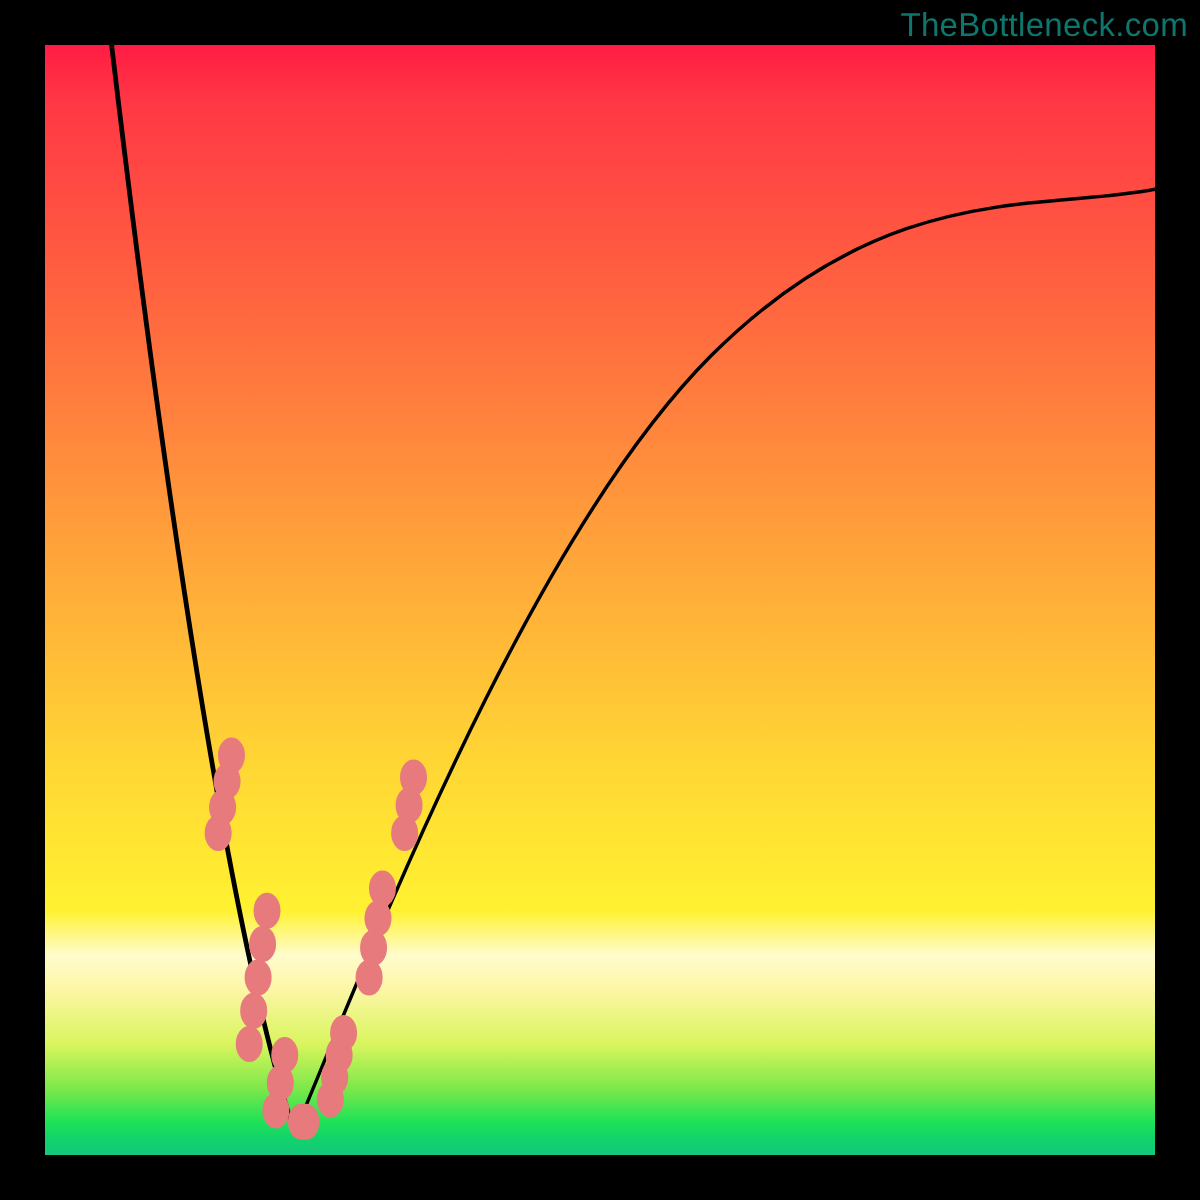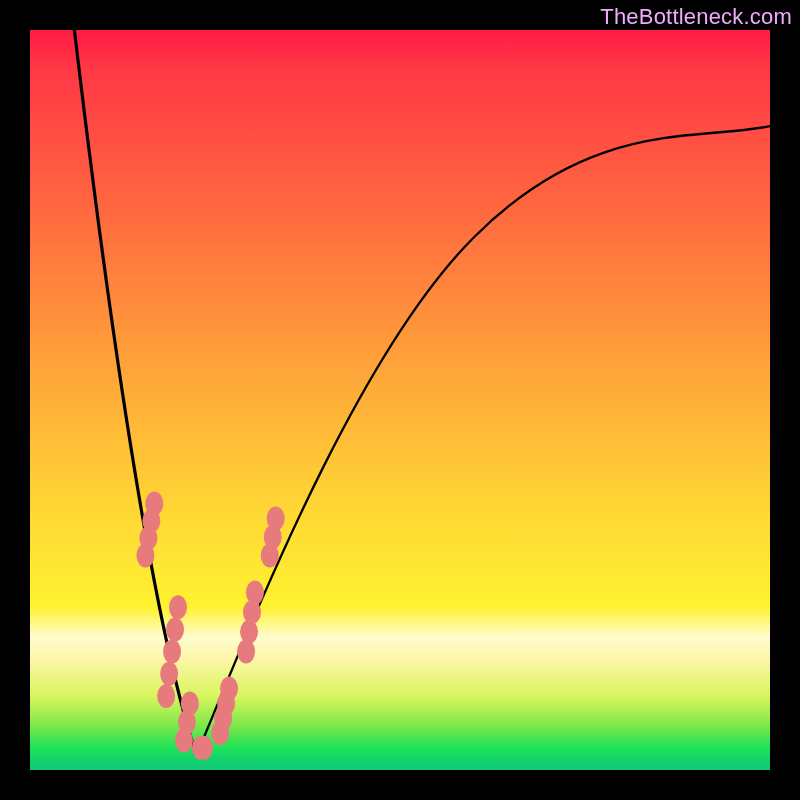--- a/index.html
+++ b/index.html
@@ -45,21 +45,21 @@
   position: absolute;
   left: 0;
   top: 0;
   width: 740px;
   height: 740px;
 }
 .watermark {
   position: absolute;
   top: 4px;
   right: 8px;
-  color: #f0abfc;
+  color: #0f766e;
   font-size: 22px;
   letter-spacing: 0.2px;
   user-select: none;
 }
 </style>
 </head>
 <body>
 
 <div class="frame">
 

